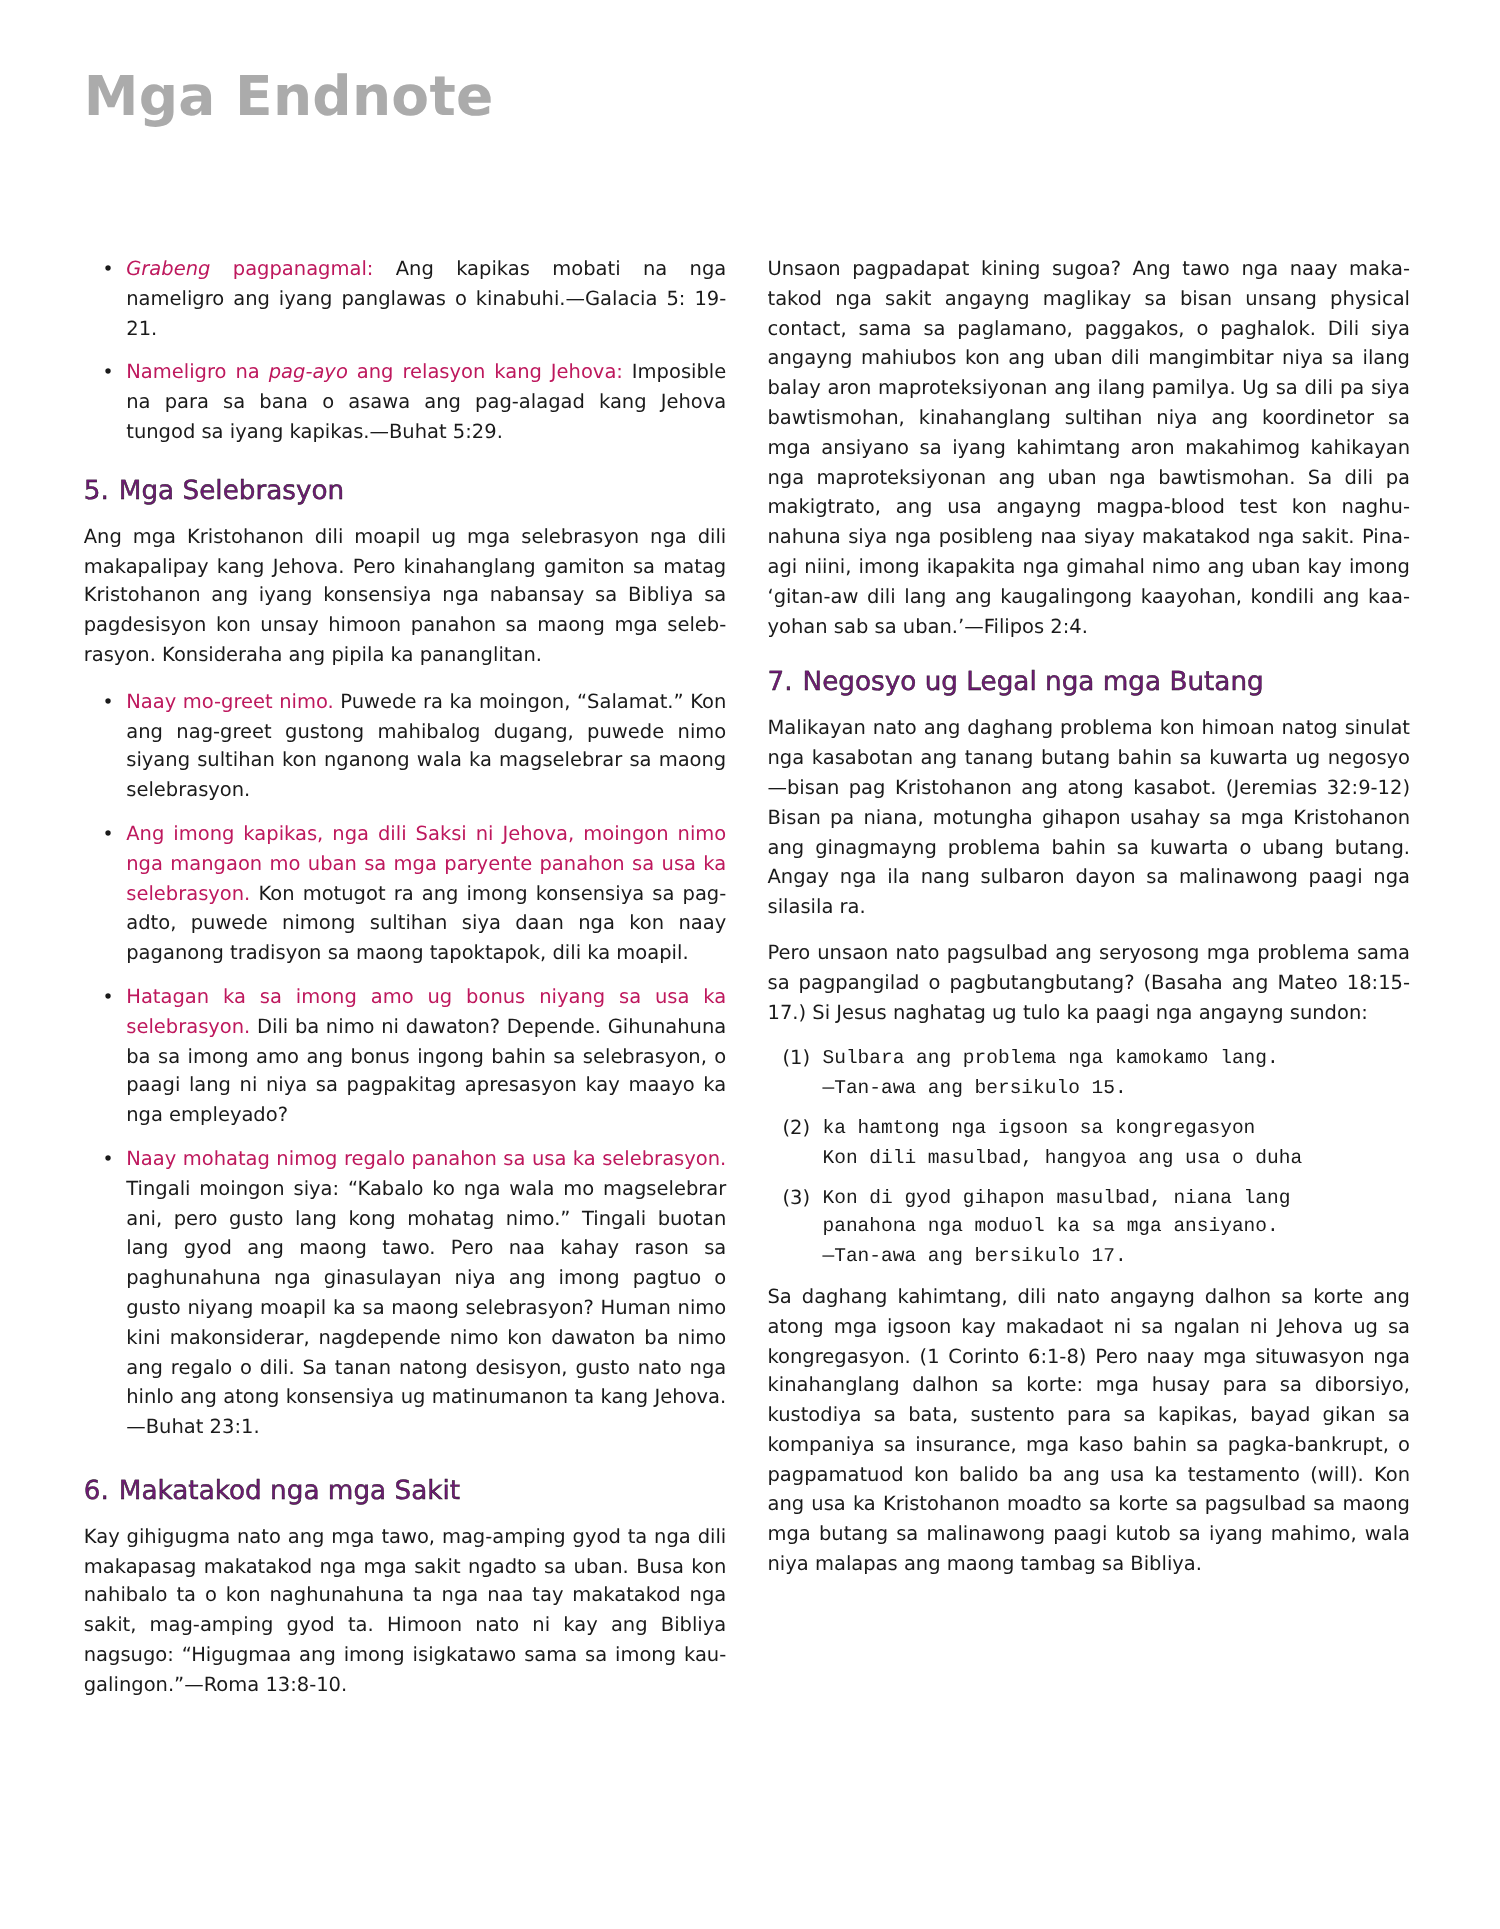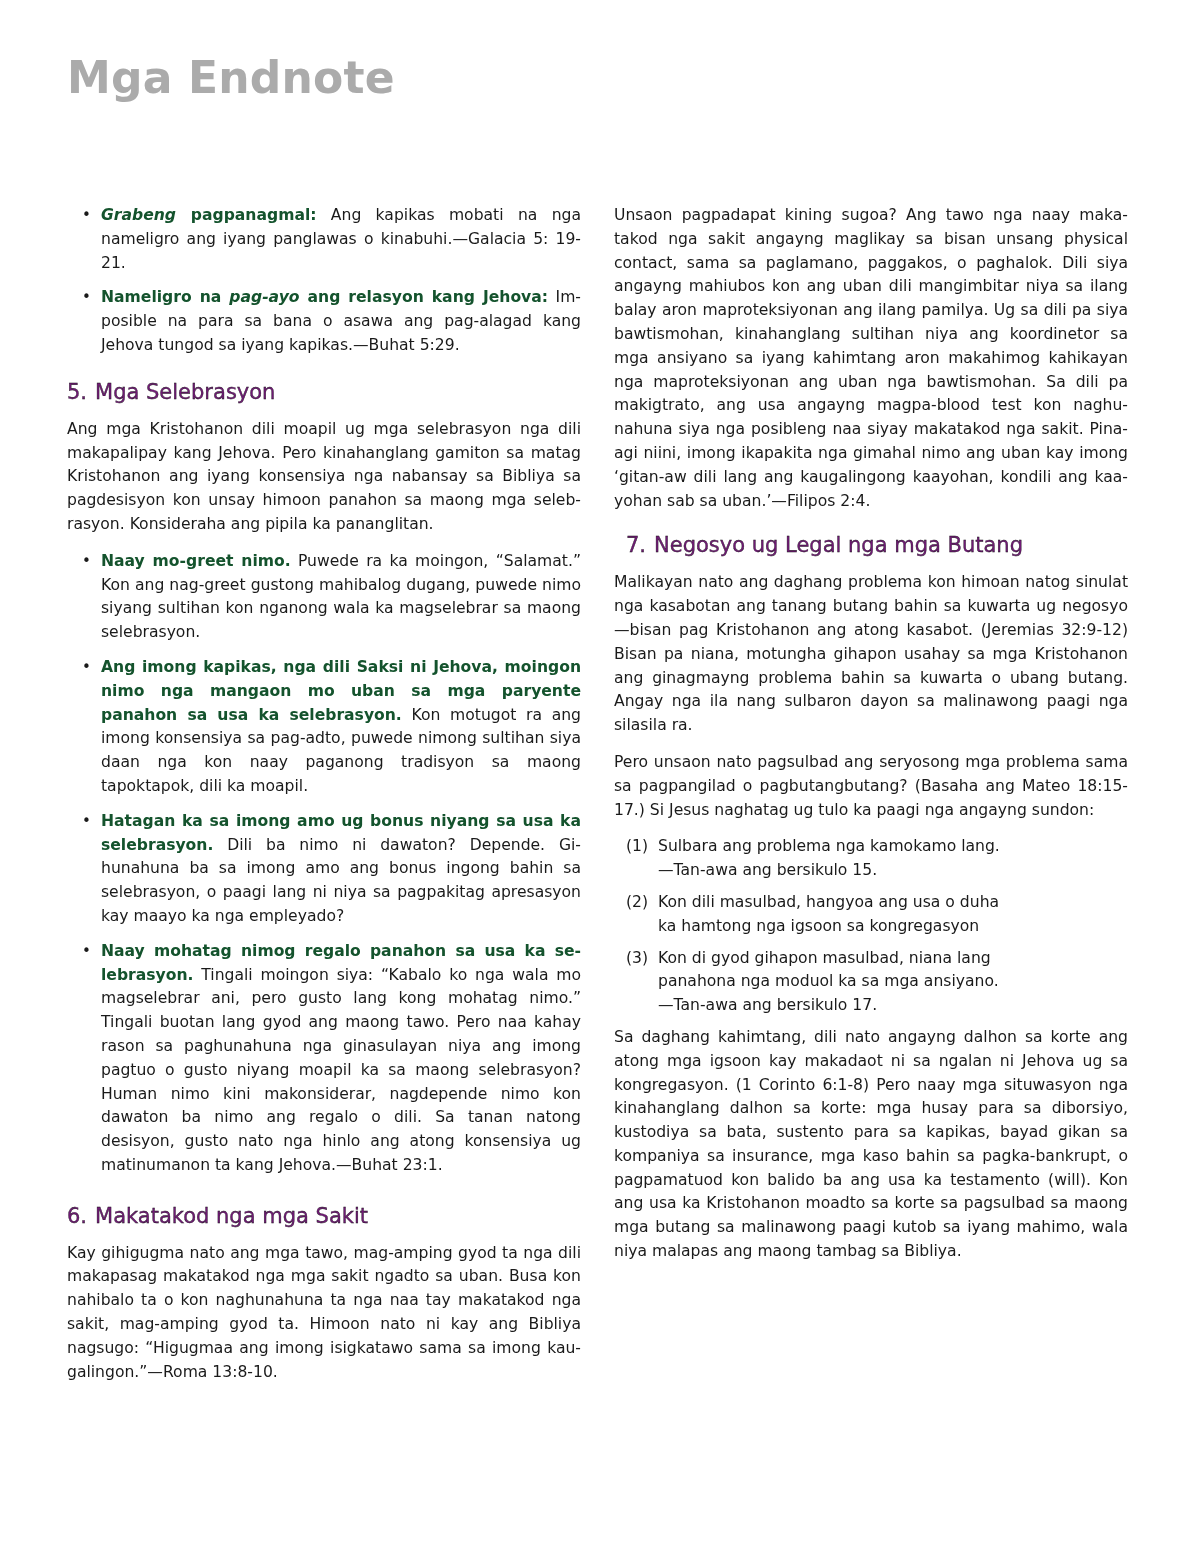--- a/index.html
+++ b/index.html
@@ -9,29 +9,29 @@
          font-family: "DejaVu Sans", sans-serif; font-weight: bold; font-size: 44px;
          color: #ababab; letter-spacing: 0.2px; }
   .col { position: absolute; top: 204px; width: 514px; }
   .col-left { left: 67px; }
   .col-right { left: 614px; }
   p, li { font-size: 15.6px; line-height: 23.8px; margin: 0; text-align: justify; hyphens: manual; }
   .para { margin-bottom: 13px; }
   ul.bullets { list-style: none; margin: 0 0 0 0; padding: 0; }
   ul.bullets li { position: relative; padding-left: 34px; margin-bottom: 11px; }
   ul.bullets li .dot { position: absolute; left: 15px; top: 0; font-size: 15px; }
-  b, .lead { font-weight: bold; color: #14532d; }
+  b, .lead { font-weight: normal; color: #be185d; }
   i.em { font-style: italic; }
   h2 { font-family: "DejaVu Sans", sans-serif; font-size: 21px; font-weight: normal;
        -webkit-text-stroke: 0.35px #111; color: #701a75; margin: 18px 0 14px 0; }
   h2 .num { margin-right: 8px; }
   ol.steps { list-style: none; padding: 0; margin: 4px 0 8px 12px; }
   ol.steps li { position: relative; padding-left: 32px; margin-bottom: 8px; text-align: left; }
   ol.steps li .n { position: absolute; left: 0; top: 0; }
-  ol.steps li .line { display: block; }
+  ol.steps li .line { display: block; font-family: Liberation Mono, monospace; }
 </style>
 </head>
 <body>
 
 <h1 class="page-title">Mga Endnote</h1>
 
 <div class="col col-left">
   <ul class="bullets">
     <li>
       <span class="dot">•</span>
@@ -69,36 +69,36 @@
 
   <h2 style="margin-top:26px;">
     <span class="num">6.</span><span>Makatakod nga mga Sakit</span>
   </h2>
   <p class="para">Kay gihigugma nato ang mga tawo, mag-amping gyod ta nga dili makapasag makatakod nga mga sakit ngadto sa uban. Busa kon nahibalo ta o kon naghunahuna ta nga naa tay makatakod nga sakit, mag-amping gyod ta. Himoon nato ni kay ang Bibliya nagsugo: “Higugmaa ang imong isigkatawo sama sa imong kau­galingon.”—Roma 13:8-10.</p>
 </div>
 
 <div class="col col-right">
   <p class="para">Unsaon pagpadapat kining sugoa? Ang tawo nga naay maka­takod nga sakit angayng maglikay sa bisan unsang physical contact, sama sa paglamano, paggakos, o paghalok. Dili siya angayng mahiubos kon ang uban dili mangimbitar niya sa ilang balay aron maproteksiyonan ang ilang pamilya. Ug sa dili pa siya bawtismohan, kinahanglang sultihan niya ang koordinetor sa mga ansiyano sa iyang kahimtang aron makahimog kahika­yan nga maproteksiyonan ang uban nga bawtismohan. Sa dili pa makigtrato, ang usa angayng magpa-blood test kon naghu­nahuna siya nga posibleng naa siyay makatakod nga sakit. Pina­agi niini, imong ikapakita nga gimahal nimo ang uban kay imong ‘gitan-aw dili lang ang kaugalingong kaayohan, kondili ang kaa­yohan sab sa uban.’—Filipos 2:4.</p>
 
-  <h2 style="margin-top:20px;margin-left:12px;">
+  <h2 style="margin-top:20px;">
     <span class="num">7.</span><span>Negosyo ug Legal nga mga Butang</span>
   </h2>
   <p class="para">Malikayan nato ang daghang problema kon himoan natog si­nulat nga kasabotan ang tanang butang bahin sa kuwarta ug negosyo—bisan pag Kristohanon ang atong kasabot. (Je­remias 32:9-12) Bisan pa niana, motungha gihapon usahay sa mga Kristohanon ang ginagmayng problema bahin sa kuwarta o ubang butang. Angay nga ila nang sulbaron dayon sa malina­wong paagi nga silasila ra.</p>
   <p class="para">Pero unsaon nato pagsulbad ang seryosong mga problema sama sa pagpangilad o pagbutangbutang? (Basaha ang Mateo 18:15-17.) Si Jesus naghatag ug tulo ka paagi nga angayng sun­don:</p>
 
   <ol class="steps">
     <li>
       <span class="n">(1)</span>
       <span class="line">Sulbara ang problema nga kamokamo lang.</span>
       <span class="line">—Tan-awa ang bersikulo 15.</span>
     </li>
     <li>
       <span class="n">(2)</span>
+      <span class="line">ka hamtong nga igsoon sa kongregasyon</span>
       <span class="line">Kon dili masulbad, hangyoa ang usa o duha</span>
-      <span class="line">ka hamtong nga igsoon sa kongregasyon</span>
     </li>
     <li>
       <span class="n">(3)</span>
       <span class="line">Kon di gyod gihapon masulbad, niana lang</span>
       <span class="line">panahona nga moduol ka sa mga ansiyano.</span>
       <span class="line">—Tan-awa ang bersikulo 17.</span>
     </li>
   </ol>
 
   <p class="para">Sa daghang kahimtang, dili nato angayng dalhon sa korte ang atong mga igsoon kay makadaot ni sa ngalan ni Jehova ug sa kongregasyon. (1 Corinto 6:1-8) Pero naay mga situwasyon nga kinahanglang dalhon sa korte: mga husay para sa diborsi­yo, kustodiya sa bata, sustento para sa kapikas, bayad gikan sa kompaniya sa insurance, mga kaso bahin sa pagka-bankrupt, o pagpamatuod kon balido ba ang usa ka testamento (will). Kon ang usa ka Kristohanon moadto sa korte sa pagsulbad sa ma­ong mga butang sa malinawong paagi kutob sa iyang mahimo, wala niya malapas ang maong tambag sa Bibliya.</p>

